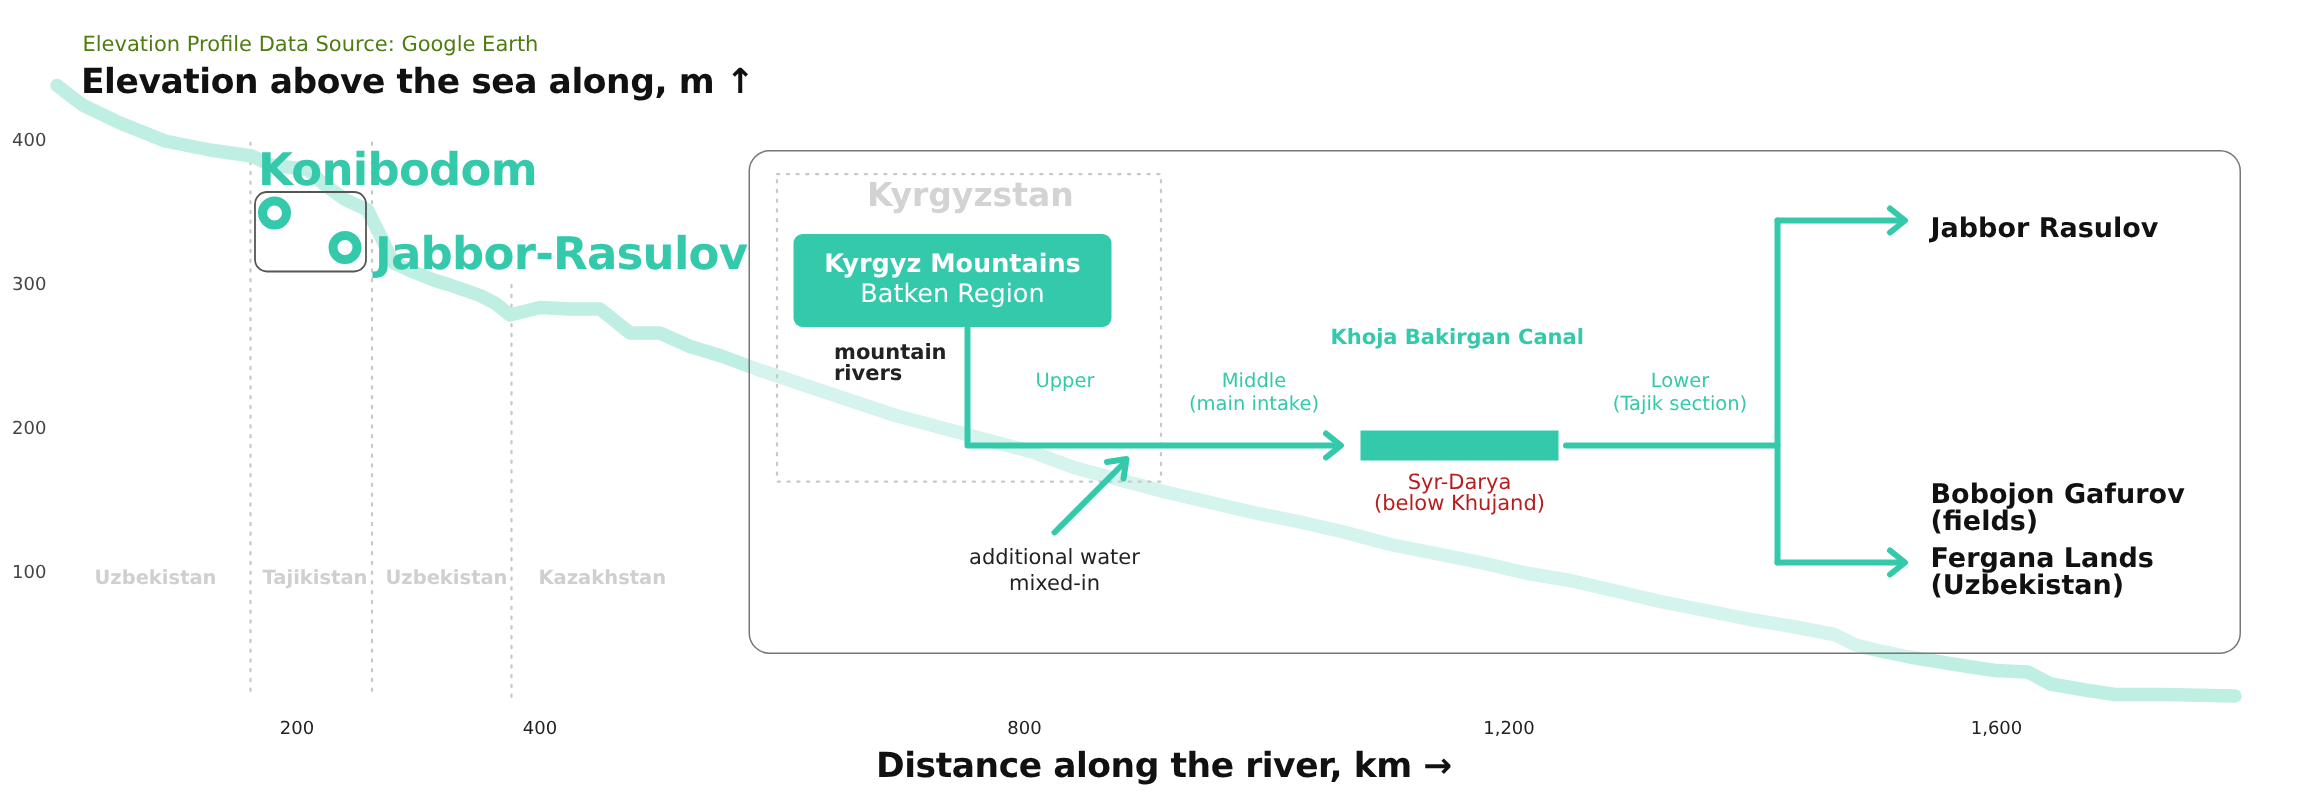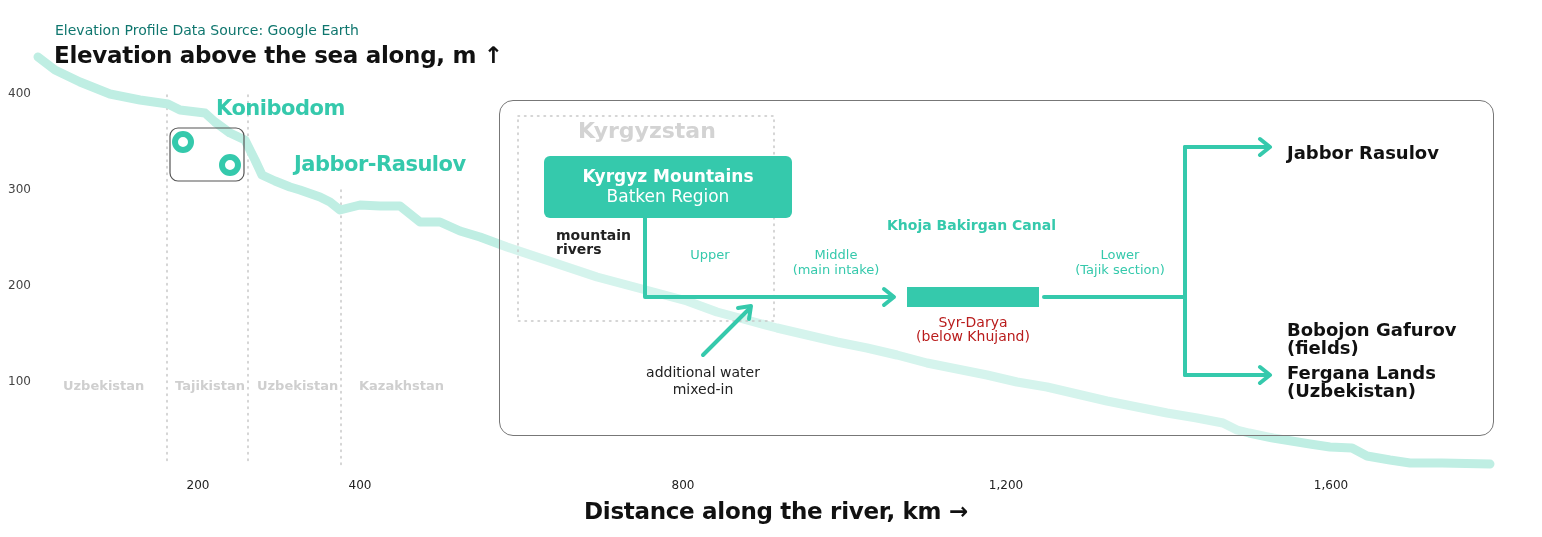--- a/index.html
+++ b/index.html
@@ -1,29 +1,29 @@
 <!DOCTYPE html>
 <html><head>
 <meta charset="utf-8">
 <style>
   html, body { margin: 0; padding: 0; background: #ffffff; }
   body { width: 1542px; height: 537px; position: relative; overflow: hidden;
          font-family: "DejaVu Sans", "Liberation Sans", sans-serif; color: #111; }
   .abs { position: absolute; }
   #plot-svg { position: absolute; left: 0; top: 0; width: 1542px; height: 537px; }
-  .source { left: 55px; top: 22px; font-size: 14px; color: #0f766e; white-space: nowrap; }
+  .source { left: 55px; top: 22px; font-size: 14px; color: #4d7c0f; white-space: nowrap; }
   .ytitle { left: 54px; top: 42px; font-size: 23px; font-weight: bold; color: #111; white-space: nowrap; letter-spacing: -0.3px; }
   .ytick { font-size: 12px; color: #444; left: 8px; }
   .xtick { font-size: 12px; color: #222; transform: translateX(-50%); top: 478px; }
   .xtitle { left: 584px; top: 498px; font-size: 23px; font-weight: bold; white-space: nowrap; letter-spacing: -0.3px; }
   .country { font-size: 13px; font-weight: bold; color: #cfcfcf; top: 378px; white-space: nowrap; text-align: right; }
-  .town { font-size: 21px; font-weight: bold; color: #35c9ac; white-space: nowrap; letter-spacing: -0.5px; margin-left: 44px; }
+  .town { font-size: 30px; font-weight: bold; color: #35c9ac; white-space: nowrap; letter-spacing: -0.5px; }
   .panel { left: 499px; top: 100px; width: 995px; height: 336px; border: 1.5px solid #777; border-radius: 14px; background: rgba(255,255,255,0.0); box-sizing: border-box; }
   .kyrg-label { left: 578px; top: 118px; font-size: 22px; font-weight: bold; color: #d3d3d3; white-space: nowrap; }
-  .mtn-box { left: 544px; top: 156px; width: 248px; height: 62px; background: #35c9ac; border-radius: 6px; color: #fff; text-align: center; }
+  .mtn-box { left: 529px; top: 156px; width: 212px; height: 62px; background: #35c9ac; border-radius: 6px; color: #fff; text-align: center; }
   .mtn-box .t1 { font-size: 17px; font-weight: bold; margin-top: 10px; line-height: 20px; }
   .mtn-box .t2 { font-size: 17px; line-height: 20px; }
   .dark-small { font-size: 14px; font-weight: bold; color: #222; line-height: 14px; }
   .teal-small { font-size: 13px; color: #35c9ac; text-align: center; line-height: 15px; white-space: nowrap; }
   .canal { left: 887px; top: 217px; font-size: 14px; font-weight: bold; color: #35c9ac; white-space: nowrap; }
   .syr-bar { left: 907px; top: 287px; width: 132px; height: 20px; background: #35c9ac; }
   .syr-label { left: 973px; top: 315px; transform: translateX(-50%); font-size: 14px; color: #b91c1c; text-align: center; line-height: 14px; white-space: nowrap; }
   .dest { font-size: 18px; font-weight: bold; color: #111; line-height: 18px; white-space: nowrap; }
   .addl { left: 703px; top: 364px; transform: translateX(-50%); font-size: 14px; color: #222; text-align: center; line-height: 17px; white-space: nowrap; }
 </style>

